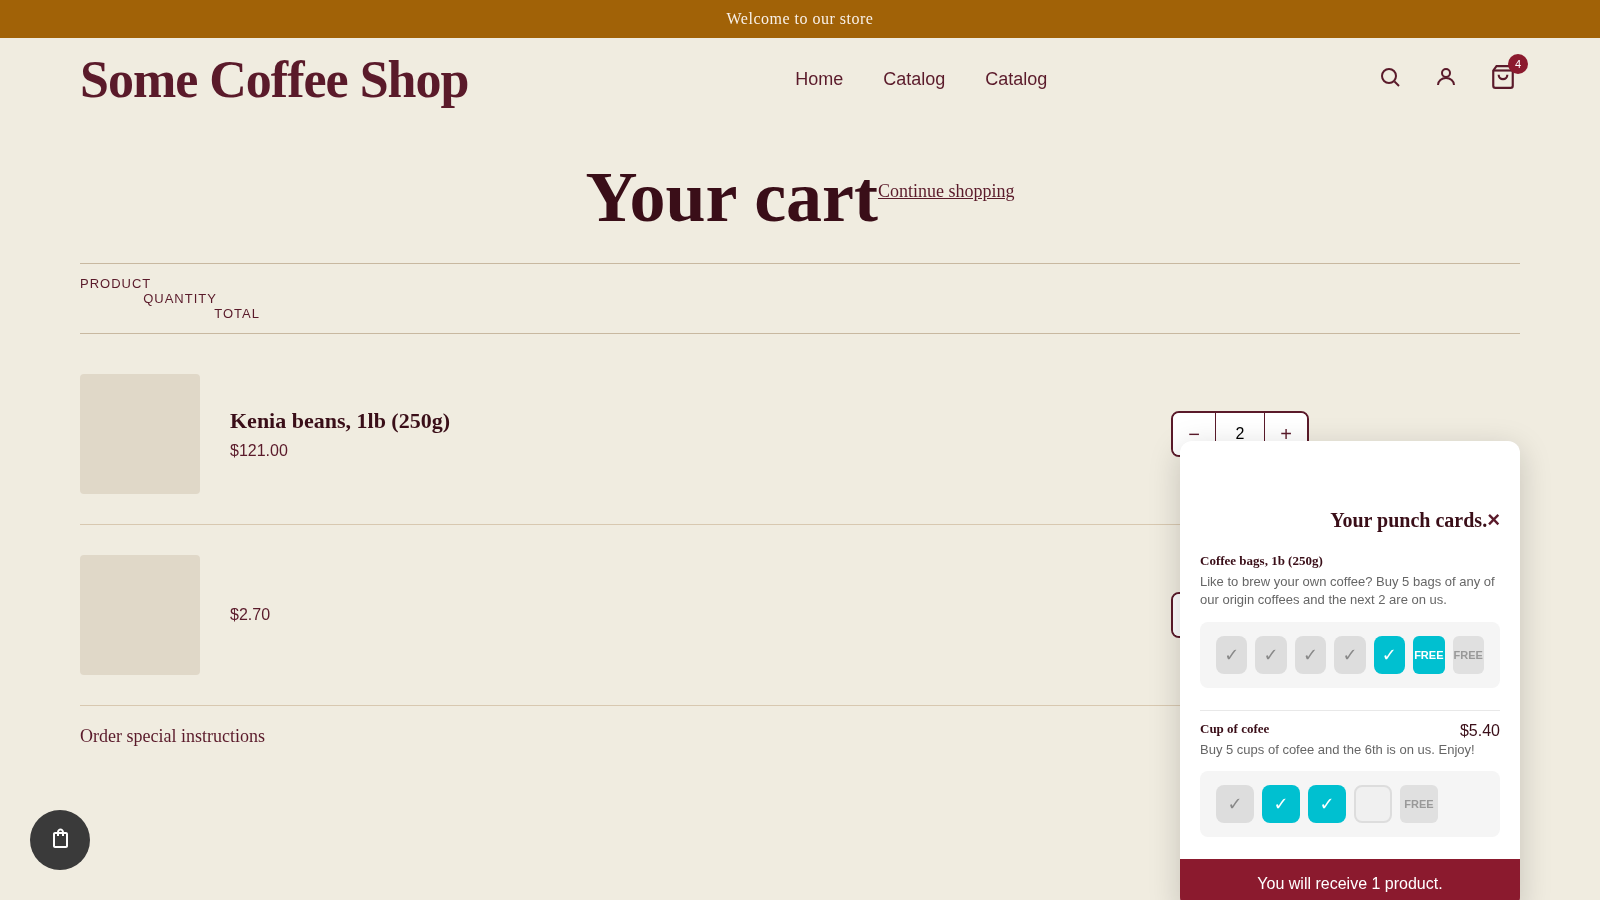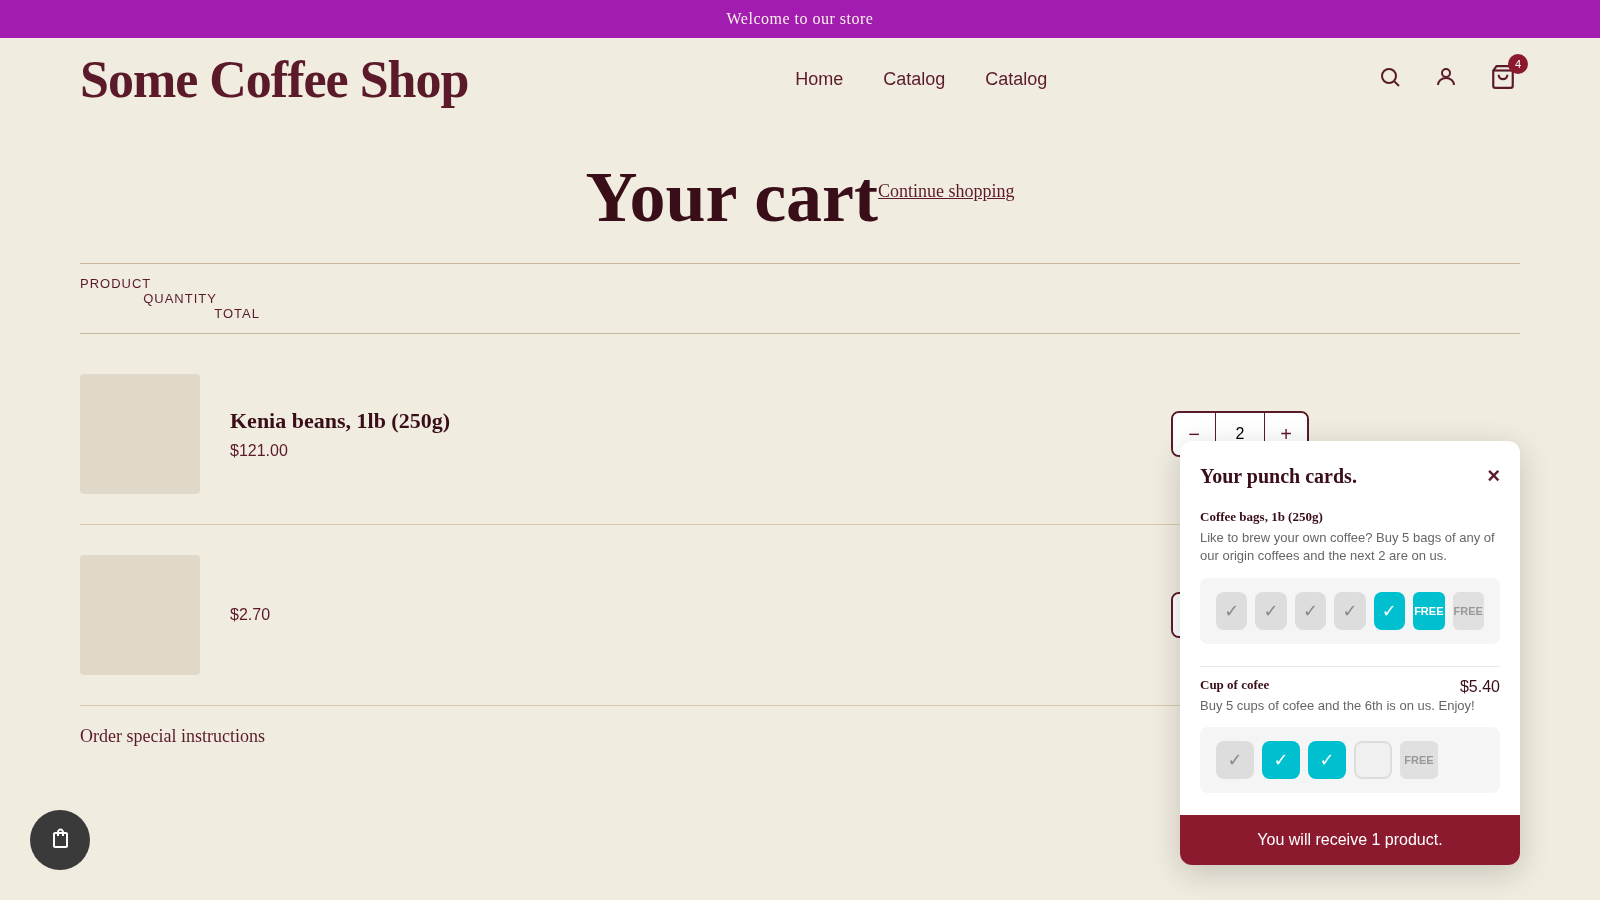--- a/index.html
+++ b/index.html
@@ -7,21 +7,21 @@
       font-family: Georgia, 'Times New Roman', serif;
       background-color: #f0ece0;
       color: #5a1a2a;
       min-height: 900px;
       width: 1600px;
       overflow-x: hidden;
     }
 
     
     .top-banner {
-      background-color: #a21caf;
+      background-color: #a16207;
       color: #f8f0e8;
       text-align: center;
       padding: 10px 0;
       font-size: 16px;
       letter-spacing: 0.5px;
     }
 
     
     .header {
       background-color: #f0ece0;
@@ -252,23 +252,24 @@
       width: 340px;
       background: white;
       border-radius: 12px;
       box-shadow: 0 8px 32px rgba(0,0,0,0.18);
       z-index: 200;
       overflow: hidden;
     }
 
     .popup-header {
       display: flex;
-      justify-content: space-between;
+      justify-content: flex-end;
       align-items: center;
       padding: 22px 20px 10px;
+      margin-top: 44px;
     }
 
     .popup-title {
       font-size: 20px;
       font-weight: bold;
       color: #3a0e18;
     }
 
     .popup-close {
       background: none;

